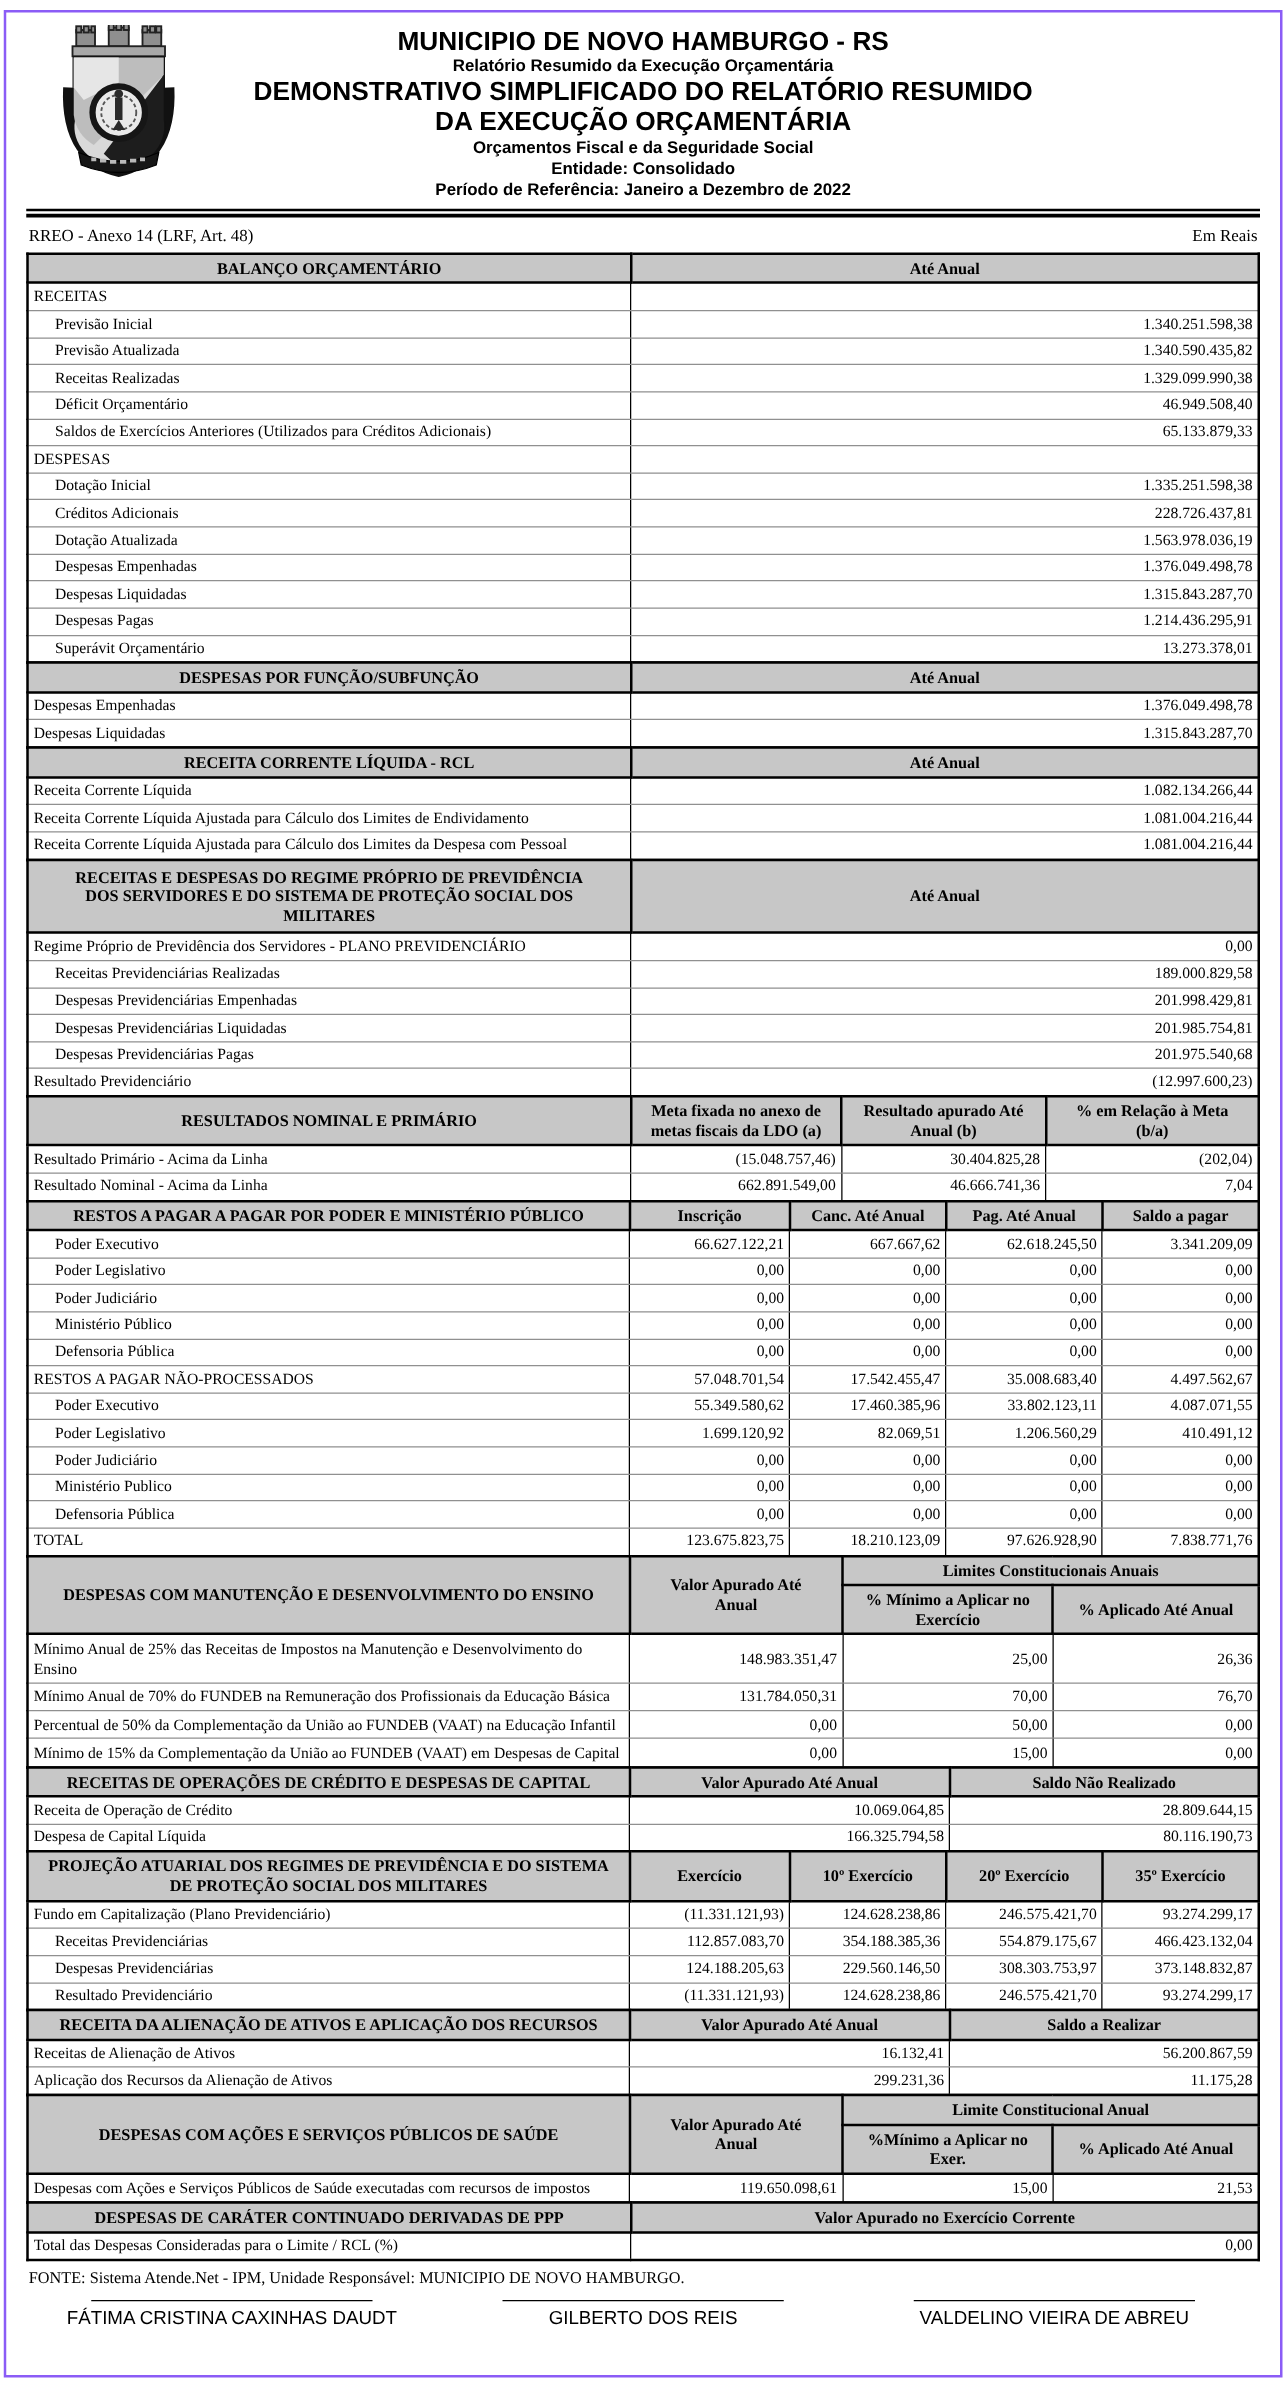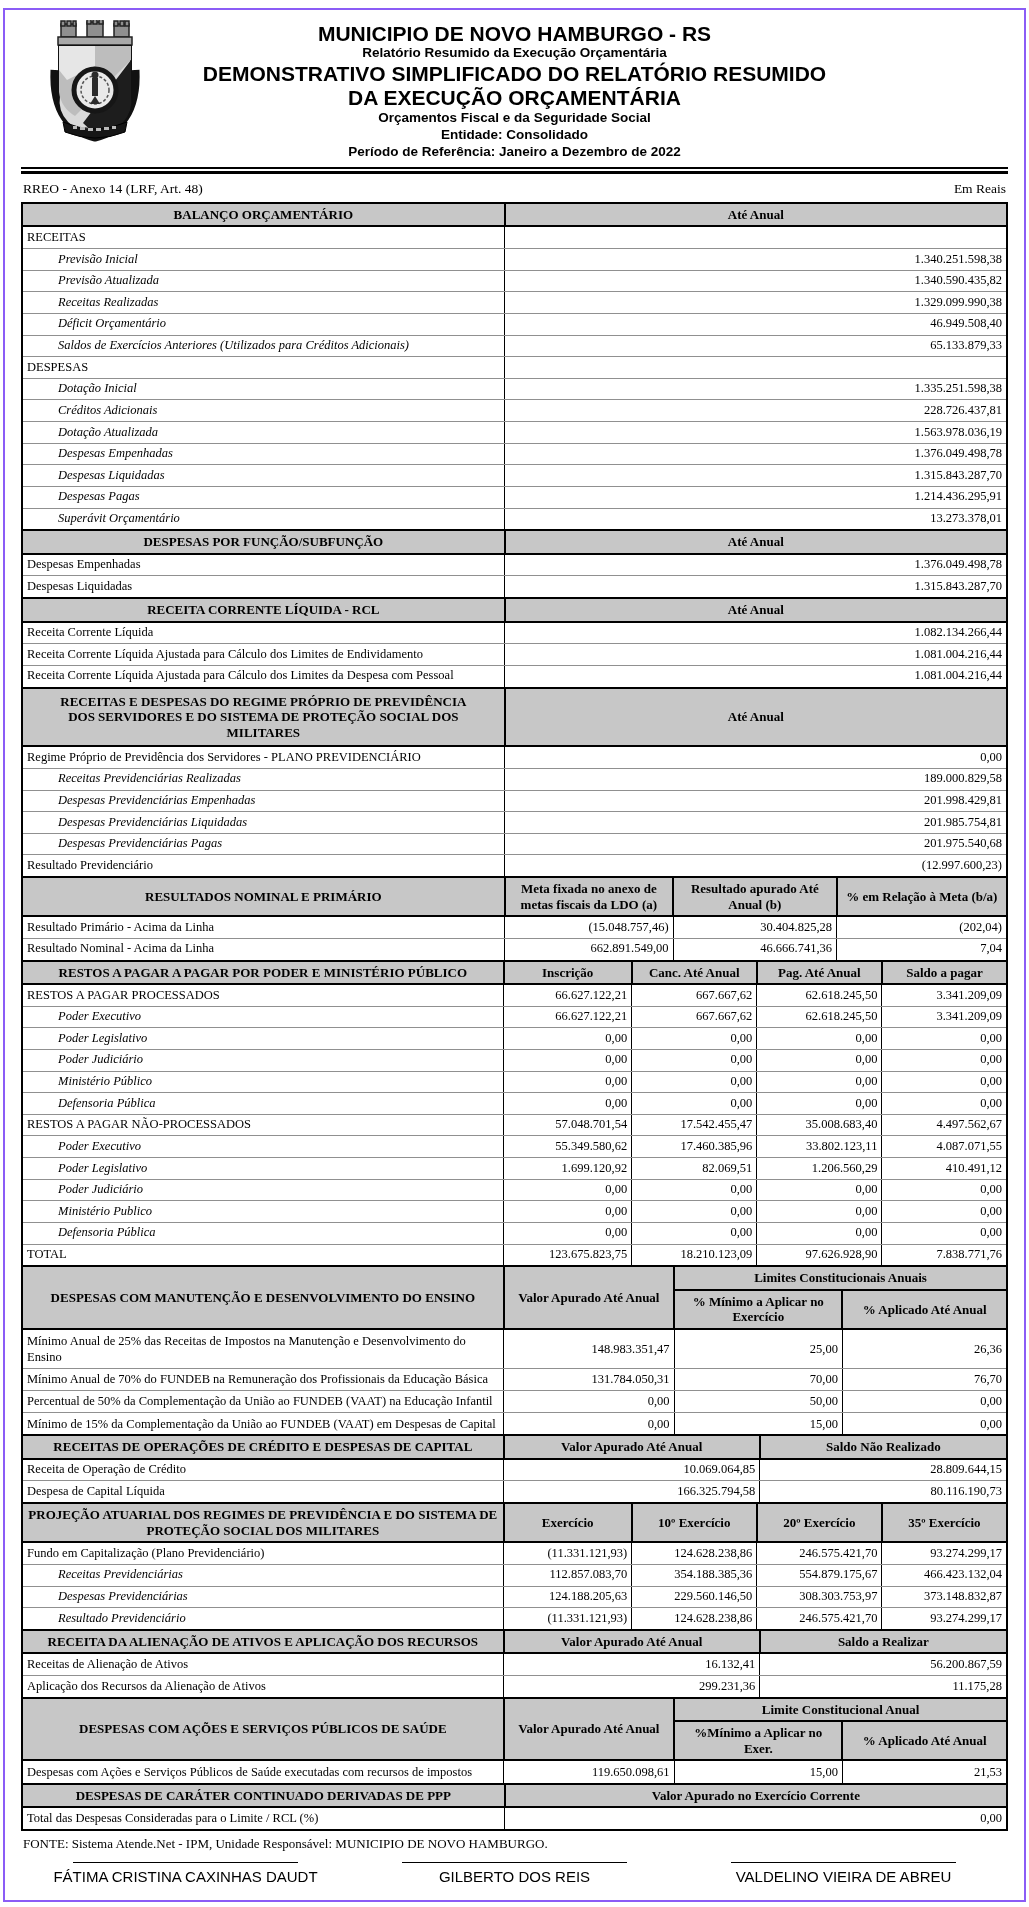--- a/index.html
+++ b/index.html
@@ -14,25 +14,25 @@
   .hdr-muni{font-size:21px;font-weight:bold;line-height:1.1;}
   .hdr-sub{font-size:13.5px;line-height:1.25;font-weight:bold;}
   .hdr-big{font-size:21px;font-weight:bold;line-height:1.15;}
   .dblrule{height:2px;border-top:2px solid #000;border-bottom:3px solid #000;margin-top:6px;}
 
   .metarow{display:flex;justify-content:space-between;font-size:13.5px;padding:7px 2px 5px 2px;}
 
   
   table.tbl{width:100%;border-collapse:collapse;table-layout:fixed;margin-top:-2px;}
   table.first{margin-top:0;}
-  .tbl th{background:#c7c7c7;border:2px solid #000;font-size:13px;font-weight:bold;text-align:center;padding:3px 4px;line-height:1.2;}
+  .tbl th{background:#c7c7c7;border:2px solid #000;font-size:13px;font-weight:bold;text-align:center;padding:3px 14px;line-height:1.2;}
   .tbl td{border-left:1px solid #000;border-right:1px solid #000;border-top:1px solid #909090;border-bottom:1px solid #909090;font-size:12.5px;padding:2.5px 4px;line-height:1.25;overflow:hidden;}
   .tbl{border:2px solid #000;}
   td.lbl{text-align:left;padding-left:4px;}
-  td.ind{padding-left:35px;font-style:italic;}
+  td.ind{padding-left:21px;}
   td.val{text-align:right;white-space:nowrap;padding-right:4px;}
   .wrap2 td{line-height:1.3;}
 
   
   .fonte{font-size:13px;padding:5px 2px 10px 2px;}
   .sigs{display:flex;margin-top:0;}
   .sig{flex:1;text-align:center;font-family:"Liberation Sans","DejaVu Sans",sans-serif;}
   .sigline{border-top:1.5px solid #000;width:225px;margin:0 auto 4px auto;height:0;}
   .signame{font-size:15px;line-height:1.3;}
 </style>
@@ -289,27 +289,20 @@
         </colgroup>
       <tbody>
           <tr>
         <th>RESTOS A PAGAR A PAGAR POR PODER E MINISTÉRIO PÚBLICO</th>
         <th>Inscrição</th>
         <th>Canc. Até Anual</th>
         <th>Pag. Até Anual</th>
         <th>Saldo a pagar</th>
       </tr>
       <tr>
-            <td class="lbl">RESTOS A PAGAR PROCESSADOS</td>
-            <td class="val">66.627.122,21</td>
-            <td class="val">667.667,62</td>
-            <td class="val">62.618.245,50</td>
-            <td class="val">3.341.209,09</td>
-          </tr>
-      <tr>
             <td class="lbl ind">Poder Executivo</td>
             <td class="val">66.627.122,21</td>
             <td class="val">667.667,62</td>
             <td class="val">62.618.245,50</td>
             <td class="val">3.341.209,09</td>
           </tr>
       <tr>
             <td class="lbl ind">Poder Legislativo</td>
             <td class="val">0,00</td>
             <td class="val">0,00</td>

